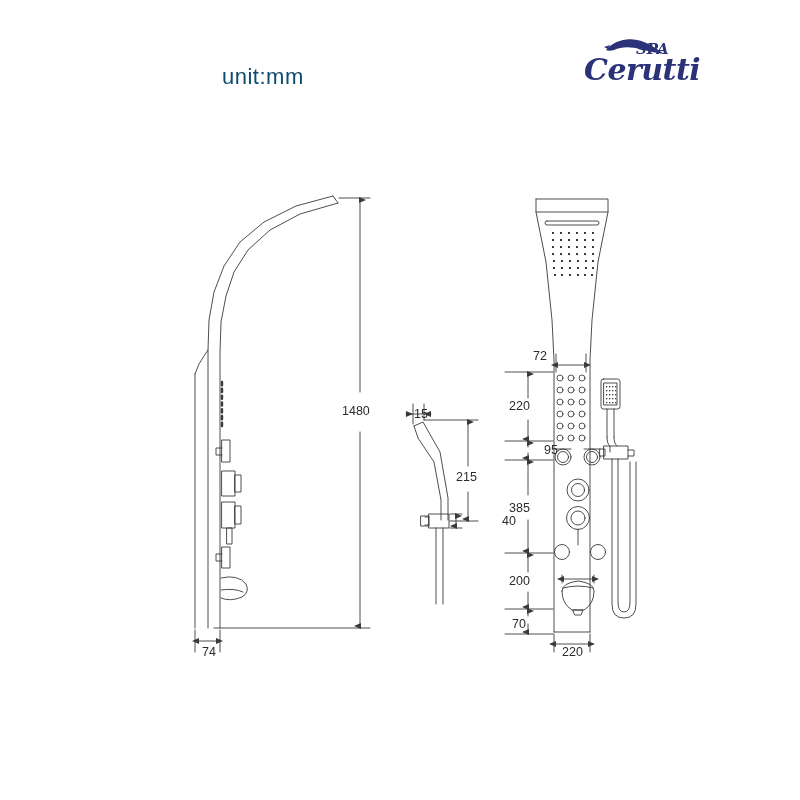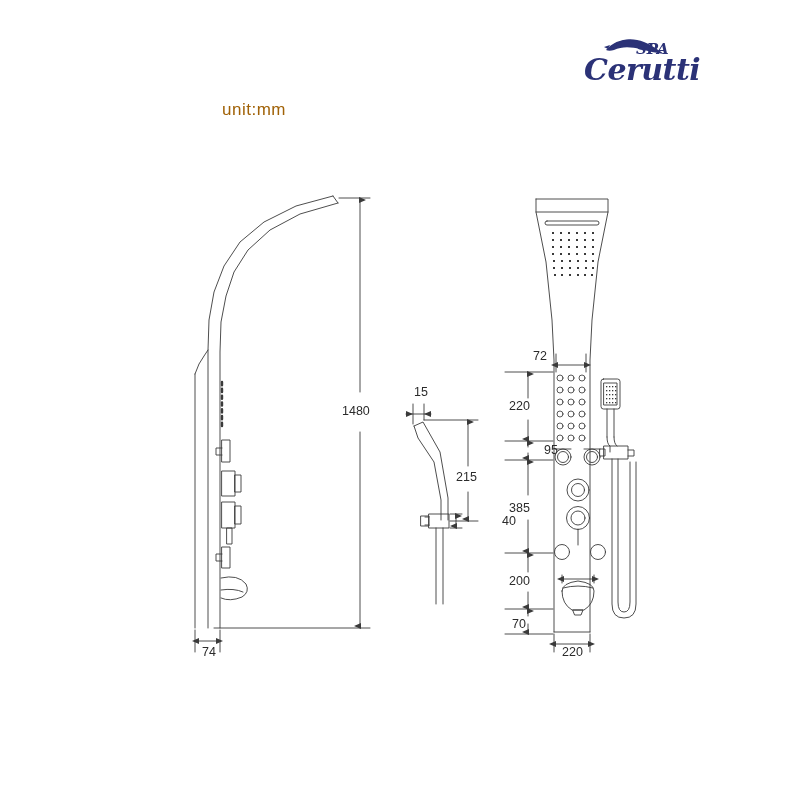--- a/index.html
+++ b/index.html
@@ -19,25 +19,24 @@
   #sheet {
     position: absolute;
     left: 0; top: 0;
     width: 800px;
     height: 800px;
   }
   .txt-unit {
     position: absolute;
     left: 222px;
     top: 64px;
-    font-size: 17px;
+    font-size: 22px;
     letter-spacing: 0.5px;
-    color: #a16207;
+    color: #0c4a6e;
     white-space: nowrap;
-    margin-top: 36px;
   }
   .txt-model {
     position: absolute;
     left: 510px;
     top: 703px;
     font-size: 19px;
     letter-spacing: 1.2px;
     color: #2b2b2b;
     white-space: nowrap;
   }
@@ -428,21 +427,21 @@
         <path d="M556,644 L588,644" marker-start="url(#arrL)" marker-end="url(#arrR)"></path>
       </g>
 
     </g>
   </svg>
 
   
   <div class="dim-label" style="left:342px; top:404px;">1480</div>
   <div class="dim-label" style="left:202px; top:645px;">74</div>
 
-  <div class="dim-label" style="left:414px; top:385px;">15</div>
+  <div class="dim-label" style="left:414px; top:407px;">15</div>
   <div class="dim-label" style="left:456px; top:470px;">215</div>
   <div class="dim-label" style="left:458px; top:514px;margin-left:44px;">40</div>
 
   <div class="dim-label" style="left:533px; top:349px;">72</div>
   <div class="dim-label" style="left:509px; top:399px;">220</div>
   <div class="dim-label" style="left:512px; top:443px;margin-left:32px;">95</div>
   <div class="dim-label" style="left:509px; top:501px;">385</div>
   <div class="dim-label" style="left:509px; top:574px;">200</div>
   <div class="dim-label" style="left:512px; top:617px;">70</div>
   <div class="dim-label" style="left:562px; top:645px;">220</div>

